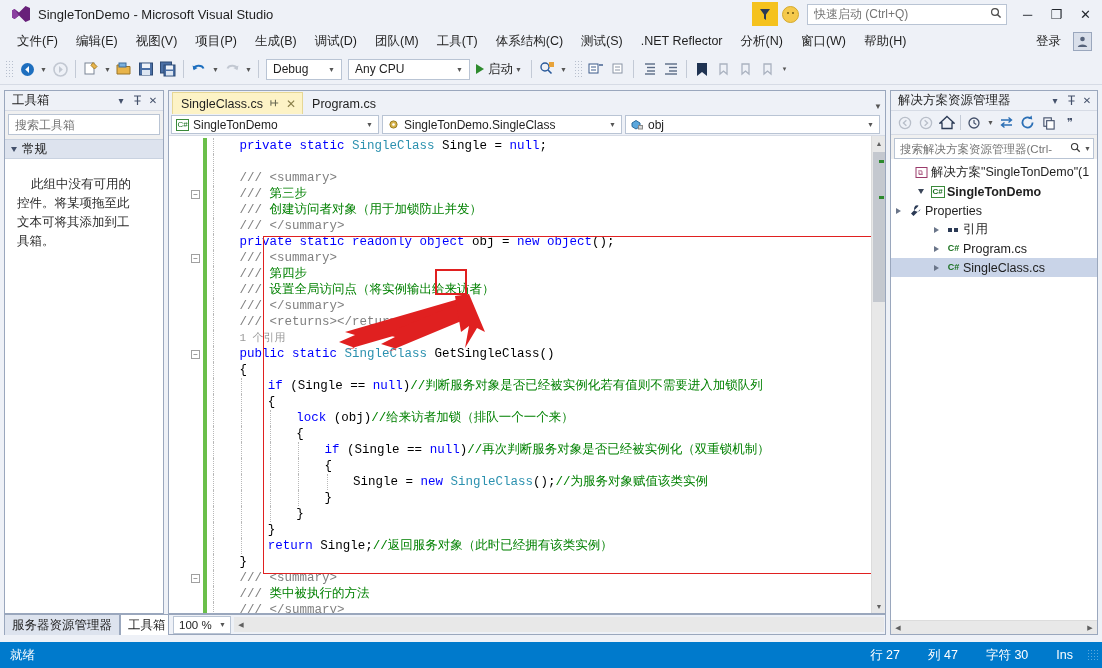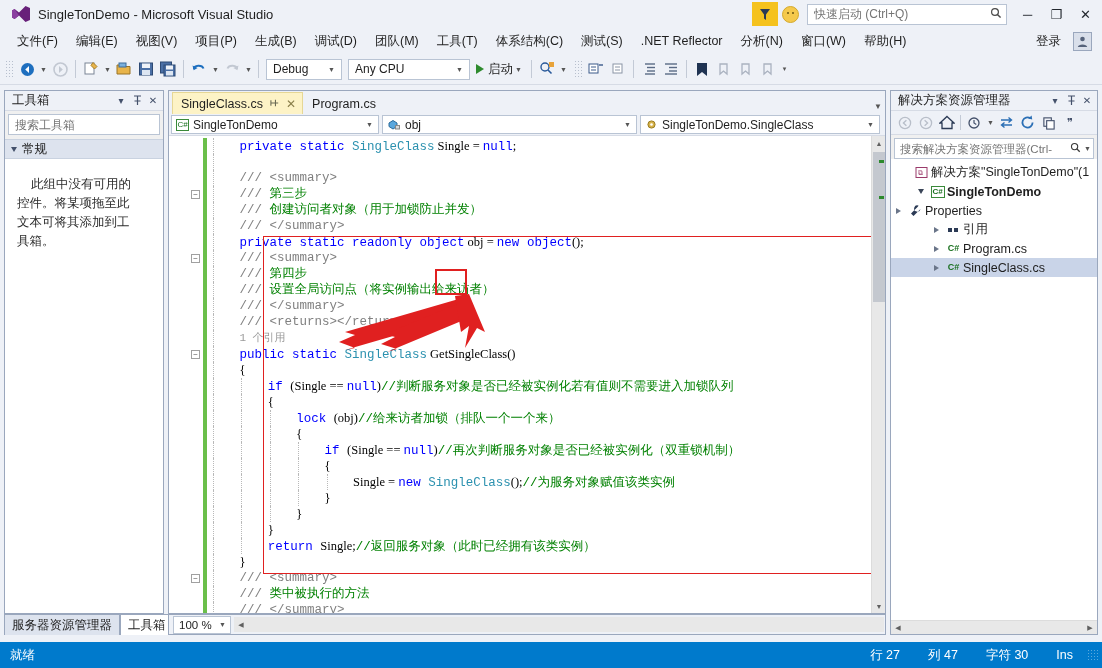--- a/index.html
+++ b/index.html
@@ -254,21 +254,21 @@
     font-family: "Liberation Mono", "DejaVu Sans Mono", monospace;
     font-size: 12.5px;
     line-height: 16px;
     white-space: pre;
   }
   .ln { height: 16px; position: relative; padding-left: 42px; }
   .kw { color: #0000ff; margin-top: 48px; }
   .ty { color: #2b91af; }
   .cm { color: #008000; }
   .doc { color: #808080; }
-  .pl { color: #000000; font-family: Liberation Serif, serif; }
+  .pl { color: #000000; }
   .lens { color: #9a9a9a; font-size: 11px; }
   
   .guide {
     position: absolute; top: 0; width: 0;
     border-left: 1px dotted #b9b9b9; height: 16px;
   }
   .chgbar-g {
     position: absolute; left: 34px; width: 4px;
     background: #6bbf4a;
   }
@@ -640,38 +640,38 @@
     </div>
 
     <div class="navbar">
       <div class="nav-combo" style="width:208px">
         <span class="glyph">
           <span class="cs-badge">C#</span>
         </span>
         <span class="lbl">SingleTonDemo</span>
         <span class="caret">▼</span>
       </div>
+      <div class="nav-combo" style="width:240px">
+        <span class="glyph">
+          <svg width="13" height="13" viewBox="0 0 13 13">
+            <circle cx="6.5" cy="6.5" r="3.6" fill="#d6b24a" stroke="#9a7c1f"></circle>
+            <circle cx="6.5" cy="6.5" r="1.3" fill="#fff"></circle>
+          </svg>
+        </span>
+        <span class="lbl">SingleTonDemo.SingleClass</span>
+        <span class="caret">▼</span>
+      </div>
       <div class="nav-combo" style="flex:1">
         <span class="glyph">
           <svg width="14" height="13" viewBox="0 0 14 13">
             <path d="M2 5 L6 2.5 L10 5 L10 8.5 L6 11 L2 8.5 Z" fill="#5aa7dd" stroke="#2a6a9a"></path>
             <rect x="8.5" y="7.5" width="4" height="3.5" fill="#d8d8d8" stroke="#888"></rect>
           </svg>
         </span>
         <span class="lbl">obj</span>
-        <span class="caret">▼</span>
-      </div>
-      <div class="nav-combo" style="width:240px">
-        <span class="glyph">
-          <svg width="13" height="13" viewBox="0 0 13 13">
-            <circle cx="6.5" cy="6.5" r="3.6" fill="#d6b24a" stroke="#9a7c1f"></circle>
-            <circle cx="6.5" cy="6.5" r="1.3" fill="#fff"></circle>
-          </svg>
-        </span>
-        <span class="lbl">SingleTonDemo.SingleClass</span>
         <span class="caret">▼</span>
       </div>
     </div>
 
     <div class="code-area">
       <div class="codepane">
         <div class="code" id="code-root"><div class="ln"><span class="guide" style="left: 44px;"></span><span class="chgbar-g" style="top: 0px; height: 16px;"></span><span style="margin-left: 28.4px;"><span class="kw">private </span><span class="kw">static </span><span class="ty">SingleClass</span><span class="pl"> Single = </span><span class="kw">null</span><span class="pl">;</span></span></div><div class="ln"><span class="guide" style="left: 44px;"></span><span style="margin-left: 28.4px;"></span></div><div class="ln"><span class="guide" style="left: 44px;"></span><span style="margin-left: 28.4px;"><span class="doc">/// </span><span class="doc">&lt;summary&gt;</span></span></div><div class="ln"><span class="guide" style="left: 44px;"></span><span style="margin-left: 28.4px;"><span class="doc">/// </span><span class="cm">第三步</span></span></div><div class="ln"><span class="guide" style="left: 44px;"></span><span style="margin-left: 28.4px;"><span class="doc">/// </span><span class="cm">创建访问者对象（用于加锁防止并发）</span></span></div><div class="ln"><span class="guide" style="left: 44px;"></span><span style="margin-left: 28.4px;"><span class="doc">/// </span><span class="doc">&lt;/summary&gt;</span></span></div><div class="ln"><span class="guide" style="left: 44px;"></span><span style="margin-left: 28.4px;"><span class="kw">private </span><span class="kw">static </span><span class="kw">readonly </span><span class="kw">object</span><span class="pl"> obj = </span><span class="kw">new </span><span class="kw">object</span><span class="pl">();</span></span></div><div class="ln"><span class="guide" style="left: 44px;"></span><span style="margin-left: 28.4px;"><span class="doc">/// </span><span class="doc">&lt;summary&gt;</span></span></div><div class="ln"><span class="guide" style="left: 44px;"></span><span style="margin-left: 28.4px;"><span class="doc">/// </span><span class="cm">第四步</span></span></div><div class="ln"><span class="guide" style="left: 44px;"></span><span style="margin-left: 28.4px;"><span class="doc">/// </span><span class="cm">设置全局访问点（将实例输出给来访者）</span></span></div><div class="ln"><span class="guide" style="left: 44px;"></span><span style="margin-left: 28.4px;"><span class="doc">/// </span><span class="doc">&lt;/summary&gt;</span></span></div><div class="ln"><span class="guide" style="left: 44px;"></span><span style="margin-left: 28.4px;"><span class="doc">/// </span><span class="doc">&lt;returns&gt;&lt;/returns&gt;</span></span></div><div class="ln"><span class="guide" style="left: 44px;"></span><span style="margin-left: 28.4px;"><span class="lens">1 个引用</span></span></div><div class="ln"><span class="guide" style="left: 44px;"></span><span style="margin-left: 28.4px;"><span class="kw">public </span><span class="kw">static </span><span class="ty">SingleClass</span><span class="pl"> GetSingleClass()</span></span></div><div class="ln"><span class="guide" style="left: 44px;"></span><span style="margin-left: 28.4px;"><span class="pl">{</span></span></div><div class="ln"><span class="guide" style="left: 44px;"></span><span class="guide" style="left: 72.4px;"></span><span style="margin-left: 56.8px;"><span class="kw">if </span><span class="pl">(Single == </span><span class="kw">null</span><span class="pl">)</span><span class="cm">//判断服务对象是否已经被实例化若有值则不需要进入加锁队列</span></span></div><div class="ln"><span class="guide" style="left: 44px;"></span><span class="guide" style="left: 72.4px;"></span><span style="margin-left: 56.8px;"><span class="pl">{</span></span></div><div class="ln"><span class="guide" style="left: 44px;"></span><span class="guide" style="left: 72.4px;"></span><span class="guide" style="left: 100.8px;"></span><span style="margin-left: 85.2px;"><span class="kw">lock </span><span class="pl">(obj)</span><span class="cm">//给来访者加锁（排队一个一个来）</span></span></div><div class="ln"><span class="guide" style="left: 44px;"></span><span class="guide" style="left: 72.4px;"></span><span class="guide" style="left: 100.8px;"></span><span style="margin-left: 85.2px;"><span class="pl">{</span></span></div><div class="ln"><span class="guide" style="left: 44px;"></span><span class="guide" style="left: 72.4px;"></span><span class="guide" style="left: 100.8px;"></span><span class="guide" style="left: 129.2px;"></span><span style="margin-left: 113.6px;"><span class="kw">if </span><span class="pl">(Single == </span><span class="kw">null</span><span class="pl">)</span><span class="cm">//再次判断服务对象是否已经被实例化（双重锁机制）</span></span></div><div class="ln"><span class="guide" style="left: 44px;"></span><span class="guide" style="left: 72.4px;"></span><span class="guide" style="left: 100.8px;"></span><span class="guide" style="left: 129.2px;"></span><span style="margin-left: 113.6px;"><span class="pl">{</span></span></div><div class="ln"><span class="guide" style="left: 44px;"></span><span class="guide" style="left: 72.4px;"></span><span class="guide" style="left: 100.8px;"></span><span class="guide" style="left: 129.2px;"></span><span class="guide" style="left: 157.6px;"></span><span style="margin-left: 142px;"><span class="pl">Single = </span><span class="kw">new </span><span class="ty">SingleClass</span><span class="pl">();</span><span class="cm">//为服务对象赋值该类实例</span></span></div><div class="ln"><span class="guide" style="left: 44px;"></span><span class="guide" style="left: 72.4px;"></span><span class="guide" style="left: 100.8px;"></span><span class="guide" style="left: 129.2px;"></span><span style="margin-left: 113.6px;"><span class="pl">}</span></span></div><div class="ln"><span class="guide" style="left: 44px;"></span><span class="guide" style="left: 72.4px;"></span><span class="guide" style="left: 100.8px;"></span><span style="margin-left: 85.2px;"><span class="pl">}</span></span></div><div class="ln"><span class="guide" style="left: 44px;"></span><span class="guide" style="left: 72.4px;"></span><span style="margin-left: 56.8px;"><span class="pl">}</span></span></div><div class="ln"><span class="guide" style="left: 44px;"></span><span class="guide" style="left: 72.4px;"></span><span style="margin-left: 56.8px;"><span class="kw">return </span><span class="pl">Single;</span><span class="cm">//返回服务对象（此时已经拥有该类实例）</span></span></div><div class="ln"><span class="guide" style="left: 44px;"></span><span style="margin-left: 28.4px;"><span class="pl">}</span></span></div><div class="ln"><span class="guide" style="left: 44px;"></span><span style="margin-left: 28.4px;"><span class="doc">/// </span><span class="doc">&lt;summary&gt;</span></span></div><div class="ln"><span class="guide" style="left: 44px;"></span><span style="margin-left: 28.4px;"><span class="doc">/// </span><span class="cm">类中被执行的方法</span></span></div><div class="ln"><span class="guide" style="left: 44px;"></span><span style="margin-left: 28.4px;"><span class="doc">/// </span><span class="doc">&lt;/summary&gt;</span></span></div><div style="position: absolute; left: 34px; top: 0px; width: 4px; height: 100%; background: rgb(107, 191, 74);"></div><div class="outline-box" style="top: 52px;">−</div><div class="outline-box" style="top: 116px;">−</div><div class="outline-box" style="top: 212px;">−</div><div class="outline-box" style="top: 436px;">−</div></div>
 
         <div class="ann-rect" style="left:266px; top:133px; width:32px; height:26px;"></div>
 

